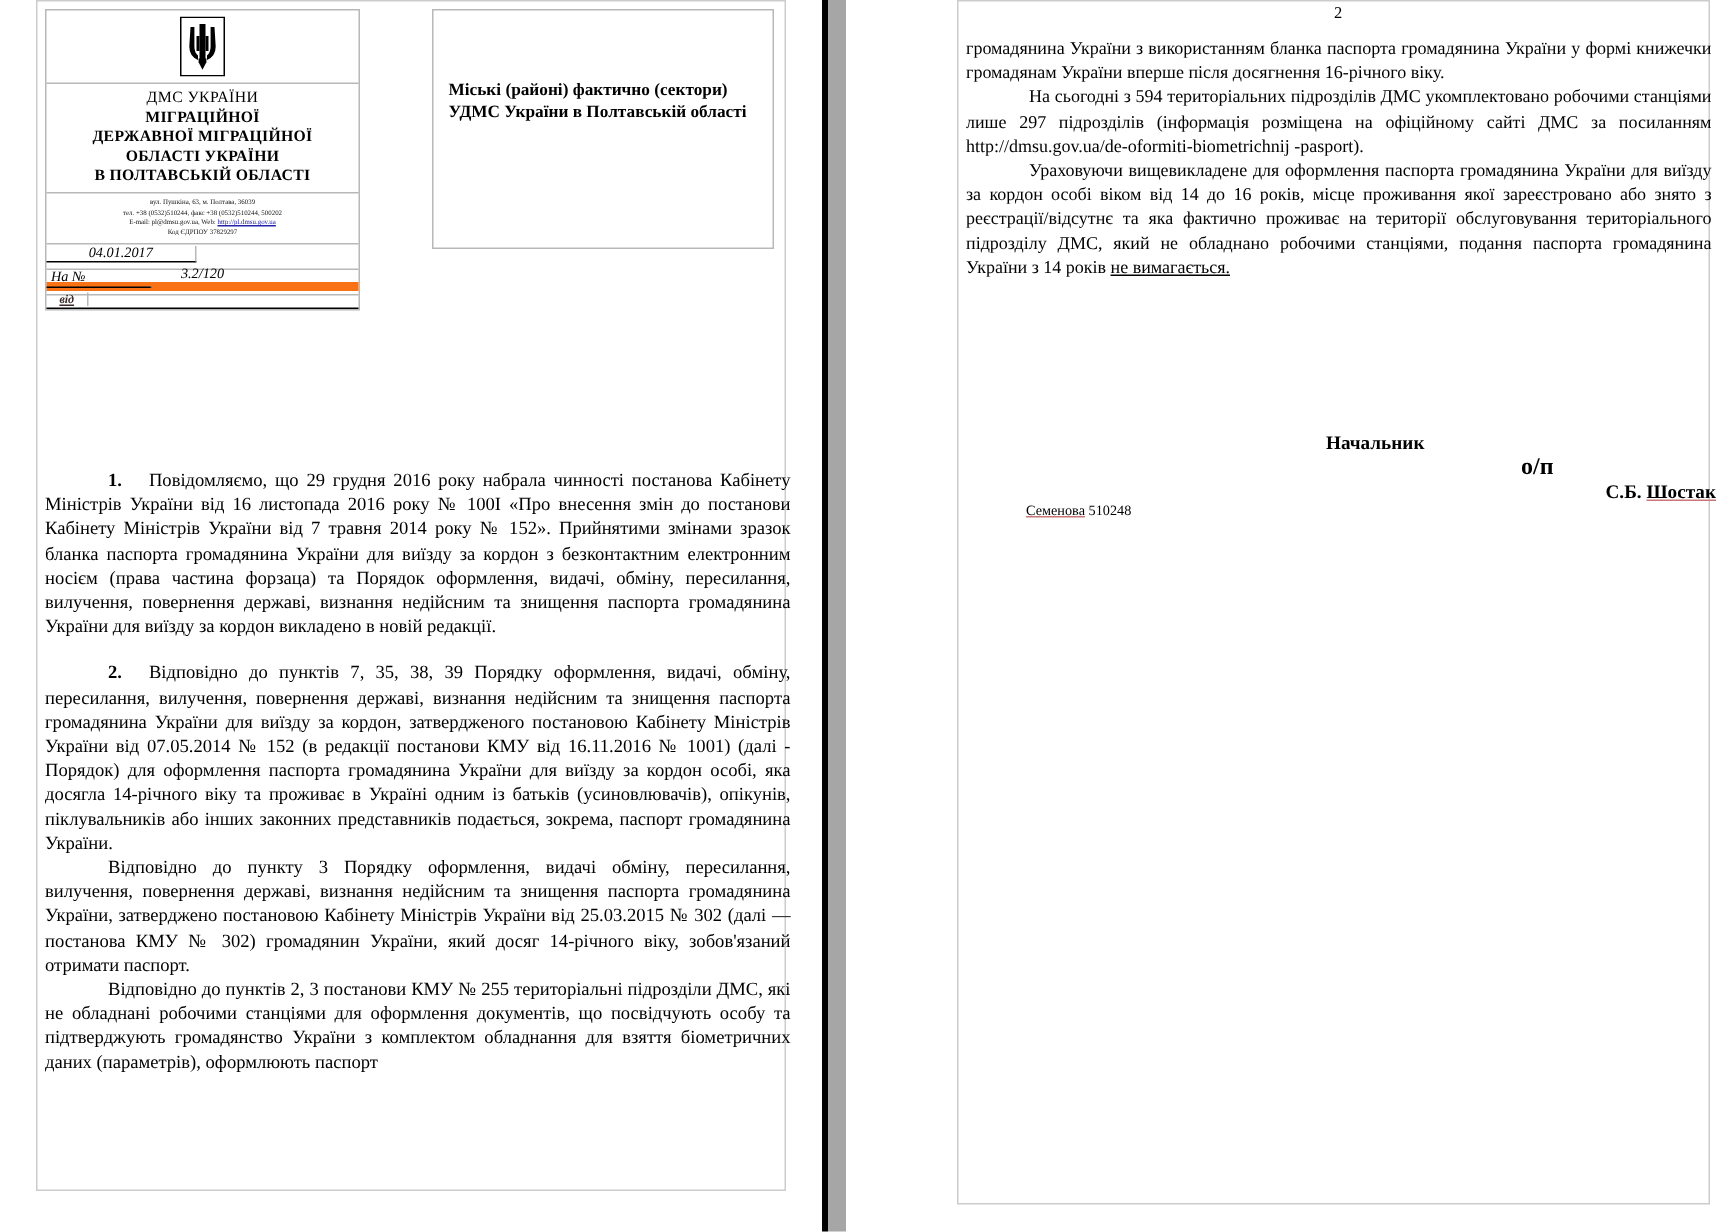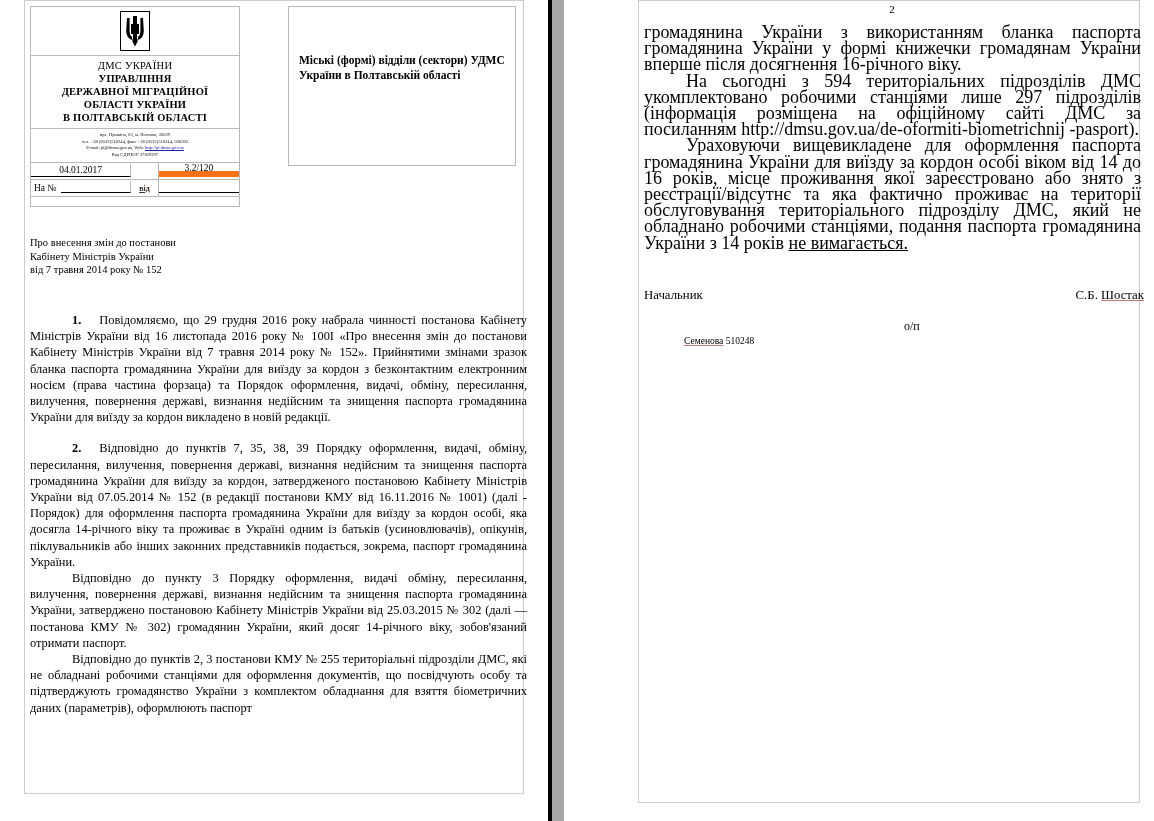--- a/index.html
+++ b/index.html
@@ -128,23 +128,24 @@
   }
   .lh-contacts .weblink {
     color: #2222aa;
     text-decoration: underline;
   }
   .lh-rows {
     font-size: 9px;
   }
   .lh-row {
     display: flex;
-    flex-direction: row;
+    flex-direction: column;
     height: 16px;
     align-items: stretch;
+    font-style: italic;
   }
   .lh-row-top { border-bottom: 1px solid #b8b8b8; }
   .lh-cell {
     box-sizing: border-box;
     display: flex;
     align-items: center;
     padding: 0 3px;
     font-size: 9.5px;
   }
   .lh-date {
@@ -225,21 +226,21 @@
     width: 497px;
     font-size: 12.4px;
     line-height: 16.2px;
     text-align: justify;
   }
   .body-right {
     position: absolute;
     left: 14px;
     top: 24px;
     width: 497px;
-    font-size: 18px;
+    font-size: 12px;
     line-height: 16.2px;
     text-align: justify;
   }
   p.para {
     margin: 0;
     text-indent: 42px;
     text-align: justify;
   }
   p.para-gap { margin-top: 15px; }
   .numlead {
@@ -257,27 +258,27 @@
     font-size: 11px;
   }
 
   
   .sign-row {
     position: absolute;
     left: 14px;
     top: 288px;
     width: 500px;
     display: flex;
-    flex-direction: row;
-    align-items: flex-start;
-    font-weight: normal;
+    flex-direction: column;
+    align-items: flex-end;
+    font-weight: bold;
     font-size: 12.8px;
   }
   .sign-title { width: 260px; }
-  .sign-op { width: 130px; font-size: 12px; margin-top: 31px; }
+  .sign-op { width: 130px; font-size: 16px; }
   .sign-name { flex: 1; text-align: right; }
   .sign-name .u { text-decoration: underline; text-decoration-color: #cc7777; }
 
   .typist {
     position: absolute;
     left: 14px;
     top: 336px;
     font-size: 9.5px;
   }
   .typist .u-red { text-decoration: underline; text-decoration-color: #cc7777; padding-left: 40px; }
@@ -303,21 +304,21 @@
               <path d="M23 7 L20.4 7 L20.4 20 Q20.4 24 18 26 L18 29 Q23.8 26.5 23.8 20 Z"></path>
               <path d="M11 13 L13 13 L13 23 L11 23 Z"></path>
               <path d="M19 13 L17 13 L17 23 L19 23 Z"></path>
               <path d="M12.4 28 L17.6 28 L17.6 30.5 L15 35.5 L12.4 30.5 Z"></path>
             </g>
           </svg>
         </div>
 
         <div class="lh-org">
           <div class="lh-org-line1">ДМС УКРАЇНИ</div>
-          <div class="lh-org-bold">УПРАВЛІННЯ</div>
+          <div class="lh-org-bold">МІГРАЦІЙНОЇ</div>
           <div class="lh-org-bold">ДЕРЖАВНОЇ МІГРАЦІЙНОЇ</div>
           <div class="lh-org-bold">ОБЛАСТІ УКРАЇНИ</div>
           <div class="lh-org-bold">В ПОЛТАВСЬКІЙ ОБЛАСТІ</div>
         </div>
 
         <div class="lh-contacts">
           <div>вул. Пушкіна, 63, м. Полтава, 36039</div>
           <div>тел. +38 (0532)510244, факс +38 (0532)510244, 500202</div>
           <div>
             <span>E-mail: pl@dmsu.gov.ua,  Web:</span>
@@ -338,29 +339,24 @@
             <div class="lh-cell lh-vid">від</div>
             <div class="lh-cell lh-blank2"></div>
           </div>
           <div class="lh-bottom-strip"></div>
         </div>
       </div>
 
       <div class="lh-spacer"></div>
 
       <div class="lh-right">
-        <div class="lh-right-text">Міські (формі) відділи (сектори) УДМС України в Полтавській області</div>
+        <div class="lh-right-text">Міські (районі) фактично (сектори) УДМС України в Полтавській області</div>
       </div>
     </div>
 
-    <div class="subject">
-      <div>Про внесення змін до постанови</div>
-      <div>Кабінету Міністрів України</div>
-      <div>від 7 травня 2014 року № 152</div>
-    </div>
 
     <div class="body-left">
       <p class="para"><span class="numlead">1.</span><span>Повідомляємо, що 29 грудня 2016 року набрала чинності постанова Кабінету Міністрів України від 16 листопада 2016 року № 100I «Про внесення змін до постанови Кабінету Міністрів України від 7 травня 2014 року № 152». Прийнятими змінами зразок бланка паспорта громадянина України для виїзду за кордон з безконтактним електронним носієм (права частина форзаца) та Порядок оформлення, видачі, обміну, пересилання, вилучення, повернення державі, визнання недійсним та знищення паспорта громадянина України для виїзду за кордон викладено в новій редакції.</span></p>
       <p class="para para-gap"><span class="numlead">2.</span><span>Відповідно до пунктів 7, 35, 38, 39 Порядку оформлення, видачі, обміну, пересилання, вилучення, повернення державі, визнання недійсним та знищення паспорта громадянина України для виїзду за кордон, затвердженого постановою Кабінету Міністрів України від 07.05.2014 № 152 (в редакції постанови КМУ від 16.11.2016 № 1001) (далі - Порядок) для оформлення паспорта громадянина України для виїзду за кордон особі, яка досягла 14-річного віку та проживає в Україні одним із батьків (усиновлювачів), опікунів, піклувальників або інших законних представників подається, зокрема, паспорт громадянина України.</span></p>
       <p class="para">Відповідно до пункту 3 Порядку оформлення, видачі обміну, пересилання, вилучення, повернення державі, визнання недійсним та знищення паспорта громадянина України, затверджено постановою Кабінету Міністрів України від 25.03.2015 № 302 (далі — постанова КМУ № 302) громадянин України, який досяг 14-річного віку, зобов'язаний отримати паспорт.</p>
       <p class="para">Відповідно до пунктів 2, 3 постанови КМУ № 255 територіальні підрозділи ДМС, які не обладнані робочими станціями для оформлення документів, що посвідчують особу та підтверджують громадянство України з комплектом обладнання для взяття біометричних даних (параметрів), оформлюють паспорт</p>
     </div>
   </div>
 
   <div class="gutter">

